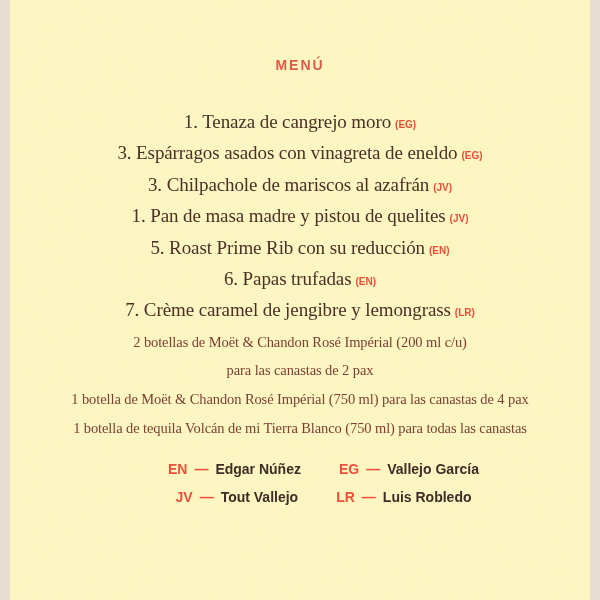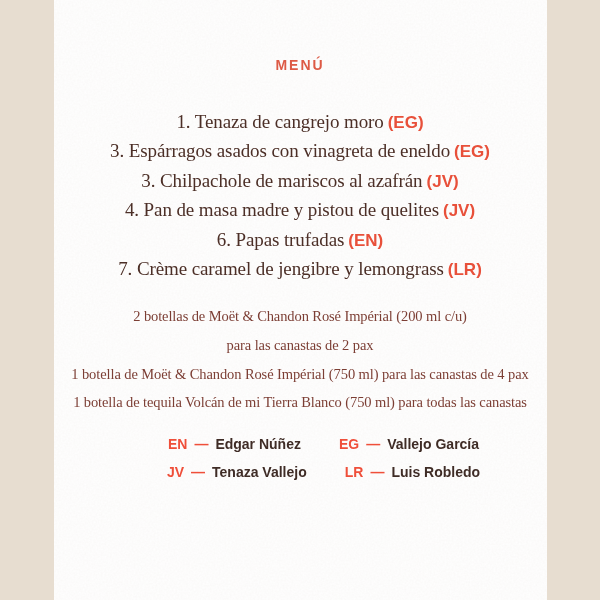--- a/index.html
+++ b/index.html
@@ -2,24 +2,24 @@
 <html><head>
 <meta charset="utf-8">
 <style>
   html, body {
     margin: 0;
     padding: 0;
     background: #e7ddd0;
   }
   .page {
     position: relative;
-    width: 493px;
+    width: 580px;
     height: 600px;
     margin: 0 auto;
-    background: #ffffff;
+    background: #fef9c3;
     overflow: hidden;
     text-align: center;
     box-sizing: border-box;
     padding-top: 56px;
   }
   .grain {
     position: absolute;
     inset: 0;
     pointer-events: none;
   }
@@ -47,26 +47,25 @@
   }
   .dish {
     font-family: "Liberation Serif", serif;
     font-size: 19px;
     letter-spacing: -0.1px;
     color: #4c2f27;
   }
   .chef {
     font-family: "Liberation Sans", sans-serif;
     font-weight: bold;
-    font-size: 17px;
+    font-size: 10px;
     color: #e8503a;
     margin-left: 4px;
   }
   .beverages {
-    margin-top: 18px;
   }
   .beverages p {
     margin: 0;
     line-height: 28.6px;
     font-family: "Liberation Serif", serif;
     font-size: 14.5px;
     letter-spacing: -0.1px;
     color: #7c3e34;
     white-space: nowrap;
   }
@@ -117,21 +116,24 @@
       <li>
         <span class="dish">1. Tenaza de cangrejo moro</span><span class="chef">(EG)</span>
       </li>
       <li>
         <span class="dish">3. Espárragos asados con vinagreta de eneldo</span><span class="chef">(EG)</span>
       </li>
       <li>
         <span class="dish">3. Chilpachole de mariscos al azafrán</span><span class="chef">(JV)</span>
       </li>
       <li>
-        <span class="dish">4. Pan de masa madre y pistou de quelites</span><span class="chef">(JV)</span>
+        <span class="dish">1. Pan de masa madre y pistou de quelites</span><span class="chef">(JV)</span>
+      </li>
+      <li>
+        <span class="dish">5. Roast Prime Rib con su reducción</span><span class="chef">(EN)</span>
       </li>
       <li>
         <span class="dish">6. Papas trufadas</span><span class="chef">(EN)</span>
       </li>
       <li>
         <span class="dish">7. Crème caramel de jengibre y lemongrass</span><span class="chef">(LR)</span>
       </li>
     </ul>
 
     <div class="beverages">
@@ -151,21 +153,21 @@
         <span class="legend-entry">
           <span class="legend-ini">EG</span>
           <span class="legend-dash">—</span>
           <span class="legend-name">Vallejo García</span>
         </span>
       </div>
       <div class="legend-row">
         <span class="legend-entry">
           <span class="legend-ini">JV</span>
           <span class="legend-dash">—</span>
-          <span class="legend-name">Tenaza Vallejo</span>
+          <span class="legend-name">Tout Vallejo</span>
         </span>
         <span class="legend-entry">
           <span class="legend-ini">LR</span>
           <span class="legend-dash">—</span>
           <span class="legend-name">Luis Robledo</span>
         </span>
       </div>
     </div>
 
   </div>

